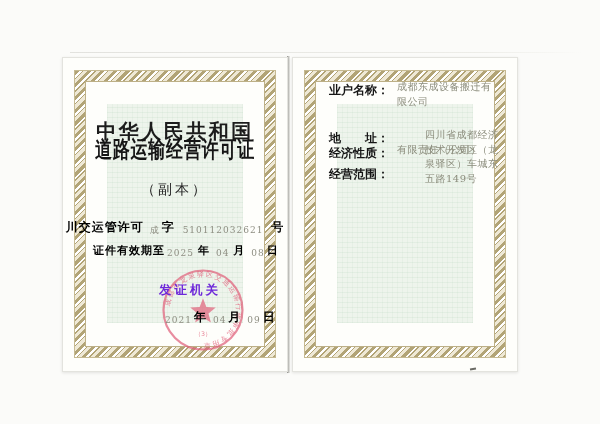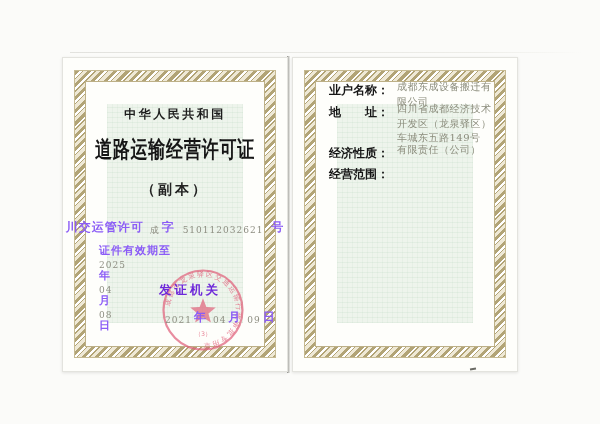--- a/index.html
+++ b/index.html
@@ -36,40 +36,40 @@
   }
   .inner{
     position:absolute;left:22px;right:22px;top:23px;bottom:24px;
     background-color:#eef4ec;
     background-image:
       repeating-linear-gradient(0deg, rgba(150,195,160,.13) 0 1px, transparent 1px 5px),
       repeating-linear-gradient(90deg, rgba(150,195,160,.09) 0 1px, transparent 1px 5px);
   }
   
   .nat-title{
-    position:absolute;left:0;right:0;top:48px;text-align:center;
+    position:absolute;left:0;right:0;top:60px;text-align:center;
     font-family:"DejaVu Serif","Liberation Serif",serif;
-    font-size:12px;font-weight:700;color:#1c1c1c;letter-spacing:2.5px;
+    font-size:20px;font-weight:700;color:#1c1c1c;letter-spacing:2.5px;
   }
   .cert-title{position:absolute;left:0;right:0;top:76px;text-align:center;}
   .cert-title span{
     display:inline-block;transform:scaleX(.74);transform-origin:center;
     font-size:23px;font-weight:800;color:#151515;letter-spacing:1px;white-space:nowrap;
   }
   .copy-label{
     position:absolute;left:0;right:0;top:123px;text-align:center;
     font-family:"DejaVu Serif","Liberation Serif",serif;
-    font-size:14px;font-weight:700;color:#222;letter-spacing:3px;
+    font-size:14px;font-weight:400;color:#222;letter-spacing:3px;
   }
   .license-row,.validity-row{
     position:absolute;display:flex;align-items:baseline;white-space:nowrap;
   }
   .license-row{top:161px;left:0;right:0;justify-content:center;}
-  .validity-row{top:185px;left:30px;flex-direction:column;}
-  .b-label{font-size:12px;font-weight:700;color:#8b5cf6;letter-spacing:1px;}
+  .validity-row{top:185px;left:30px;}
+  .b-label{font-size:12px;font-weight:700;color:#000000;letter-spacing:1px;}
   .b-label.sm{font-size:11px;}
   .gray-num{
     font-family:"DejaVu Serif","Liberation Serif",serif;
     font-size:9px;color:#8e8e82;letter-spacing:1px;transform:translateY(2px);
   }
   .gap2{margin-left:2px;} .gap4{margin-left:4px;} .gap6{margin-left:6px;} .gap8{margin-left:8px;}
   .issuer-label{
     position:absolute;top:224px;left:96px;z-index:2;
     font-size:12.5px;font-weight:700;color:#6d28d9;letter-spacing:3px;
   }
@@ -163,21 +163,21 @@
 <div class="page right">
   <div class="frame">
     <div class="inner"></div>
   </div>
 
   <div class="field-row" style="top:24px;">
     <span class="field-label">业户名称：</span>
     <span class="field-value">成都东成设备搬迁有限公司</span>
   </div>
 
-  <div class="field-row" style="top:46px;">
+  <div class="field-row" style="top:72px;gap:28px;">
     <span class="field-label">地　　址：</span>
     <span class="field-value">四川省成都经济技术开发区（龙泉驿区）车城东五路149号</span>
   </div>
 
   <div class="field-row" style="top:108px;">
     <span class="field-label">经营范围：</span>
     <span class="field-value"></span>
   </div>
 
   <div class="field-row" style="top:87px;">

